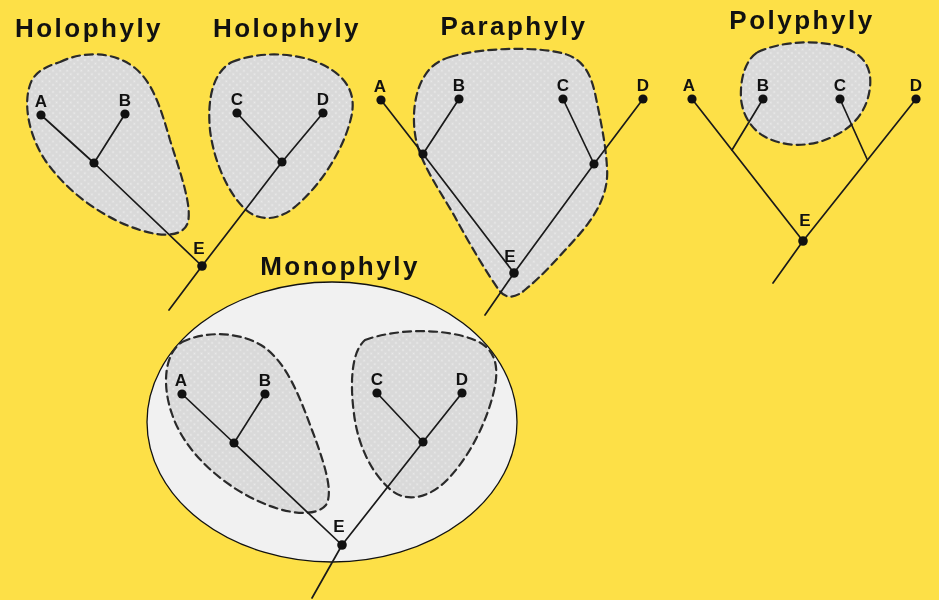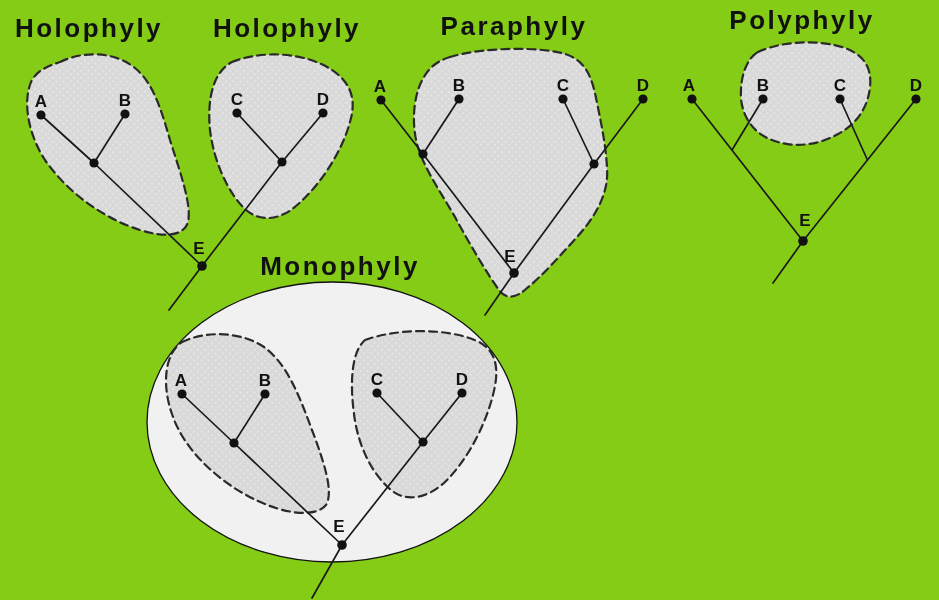--- a/index.html
+++ b/index.html
@@ -1,19 +1,19 @@
 <!DOCTYPE html>
 <html><head>
 <meta charset="utf-8">
 <style>
   html,body{margin:0;padding:0;background:#ffffff;}
   .stage{
     position:relative;
     width:939px;height:600px;
-    background:#84cc16;
+    background:#fde047;
     overflow:hidden;
     font-family:"Liberation Sans", sans-serif;
   }
   svg text{ fill:#111111; }
   .title{
     font-family:"Liberation Sans", sans-serif;
     font-size:26px;
     font-weight:bold;
     letter-spacing:2.5px;
     text-anchor:middle;

